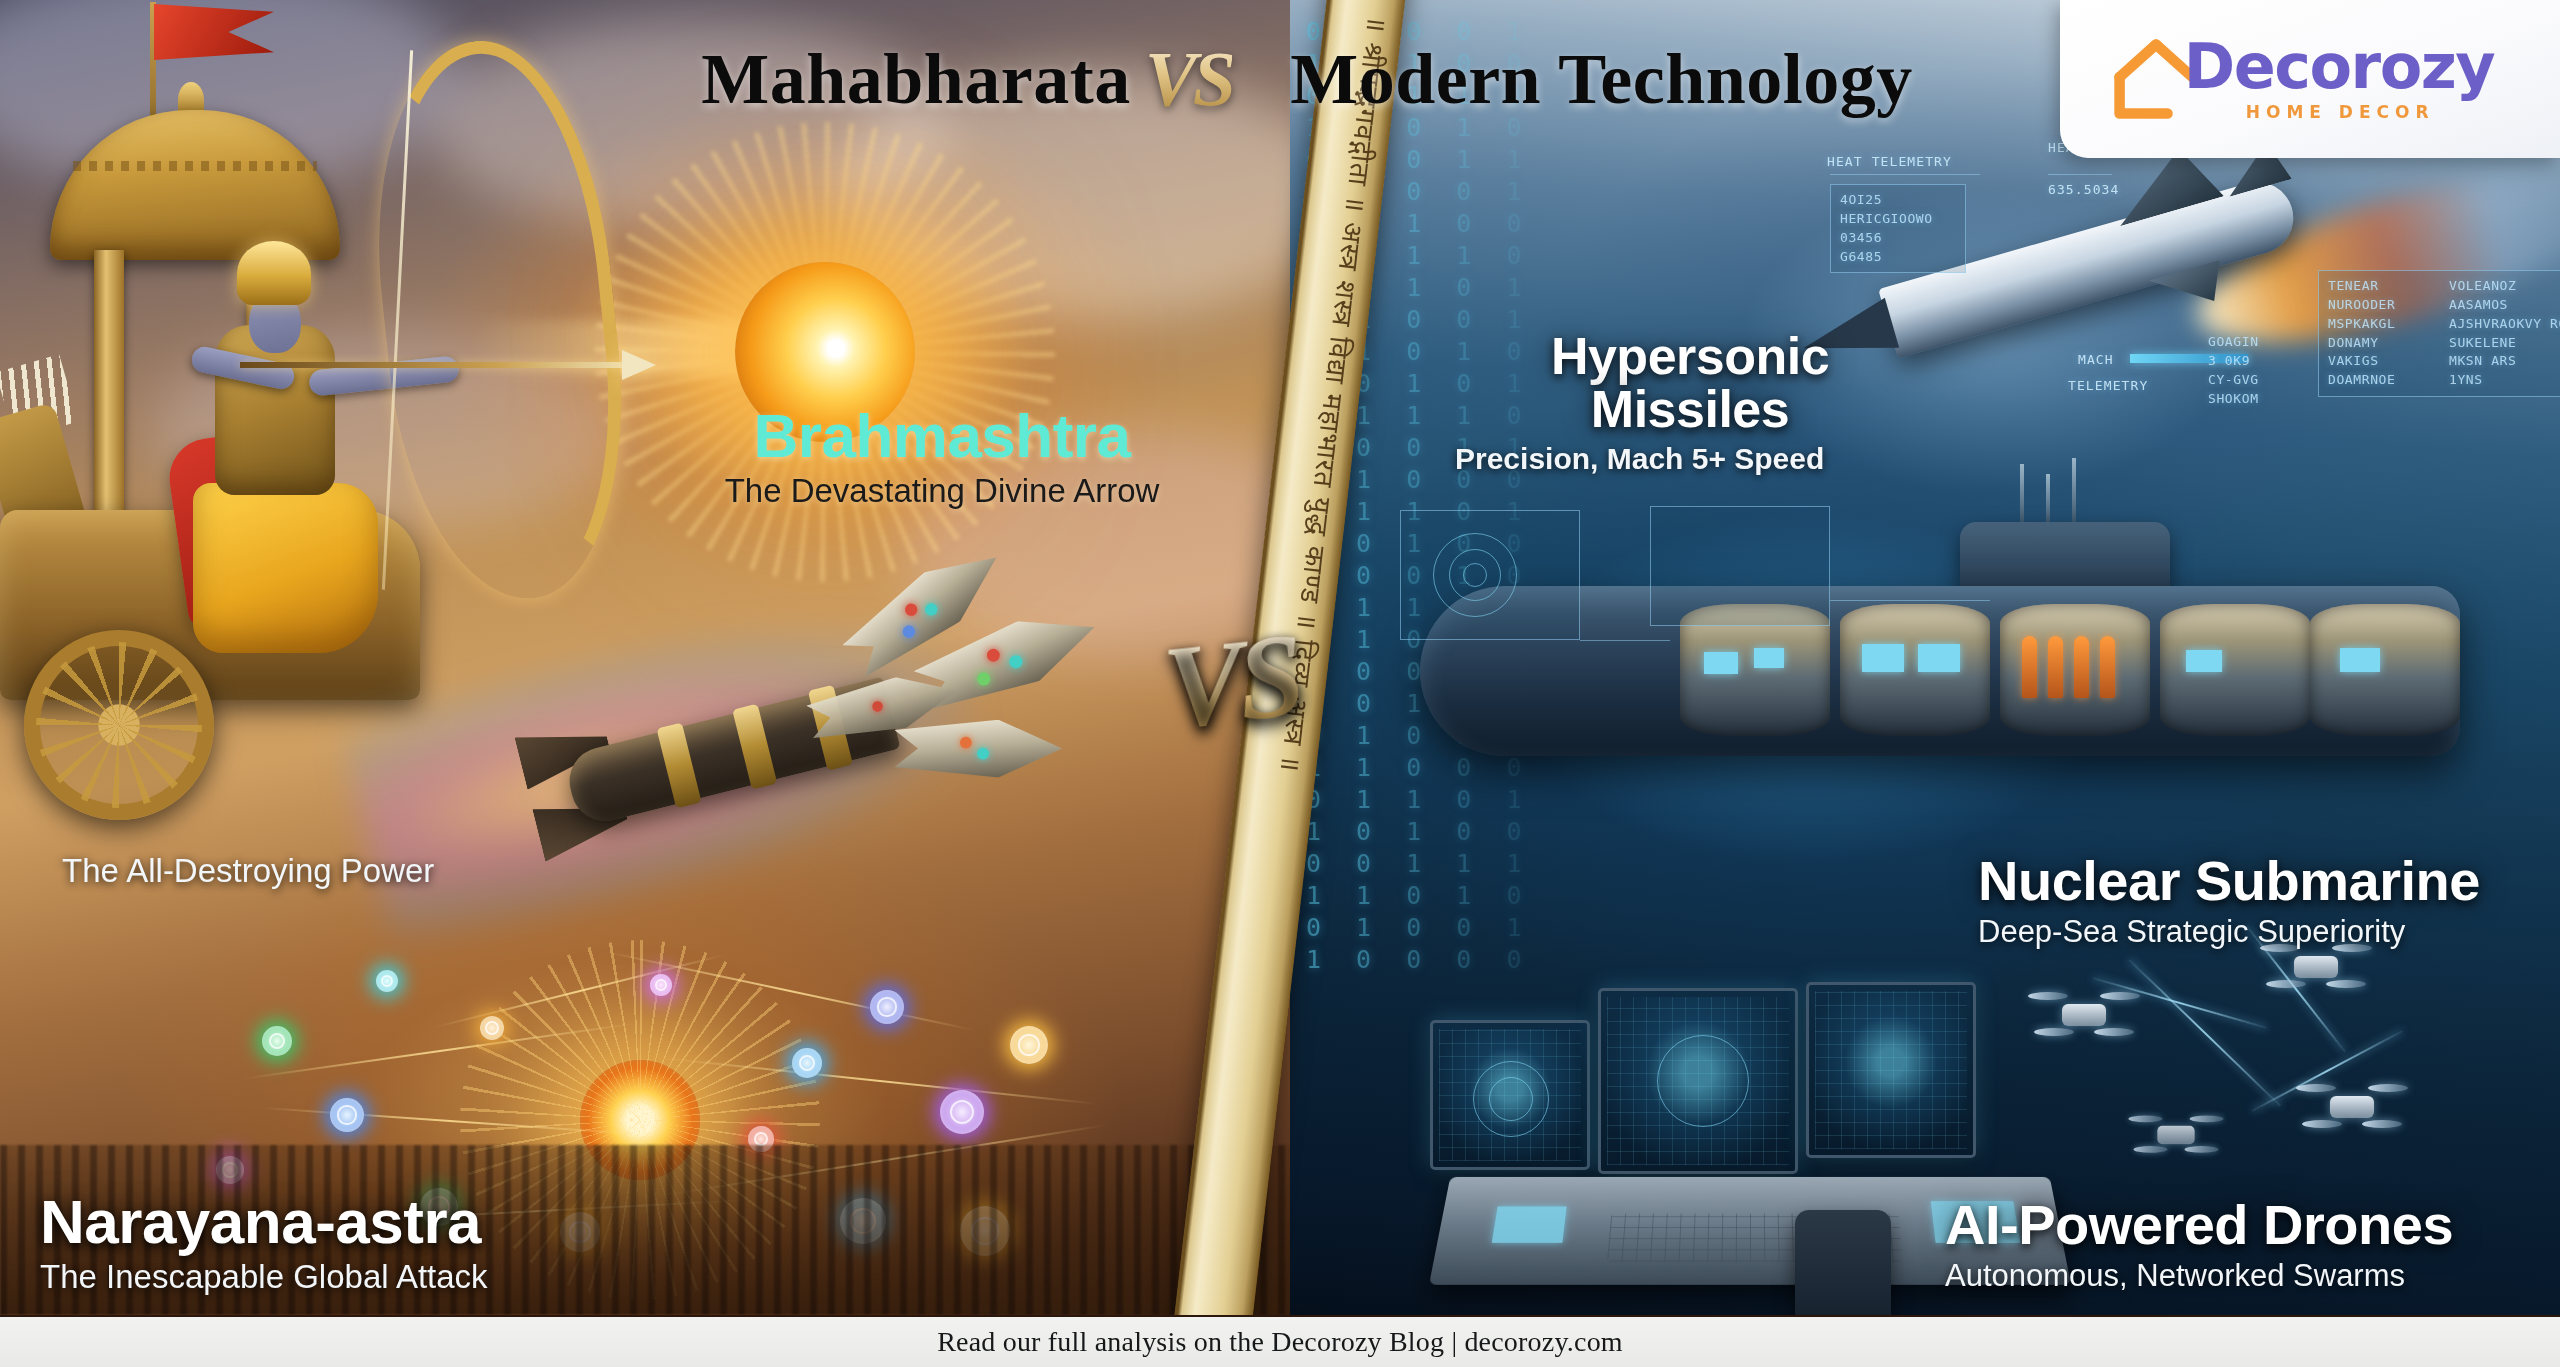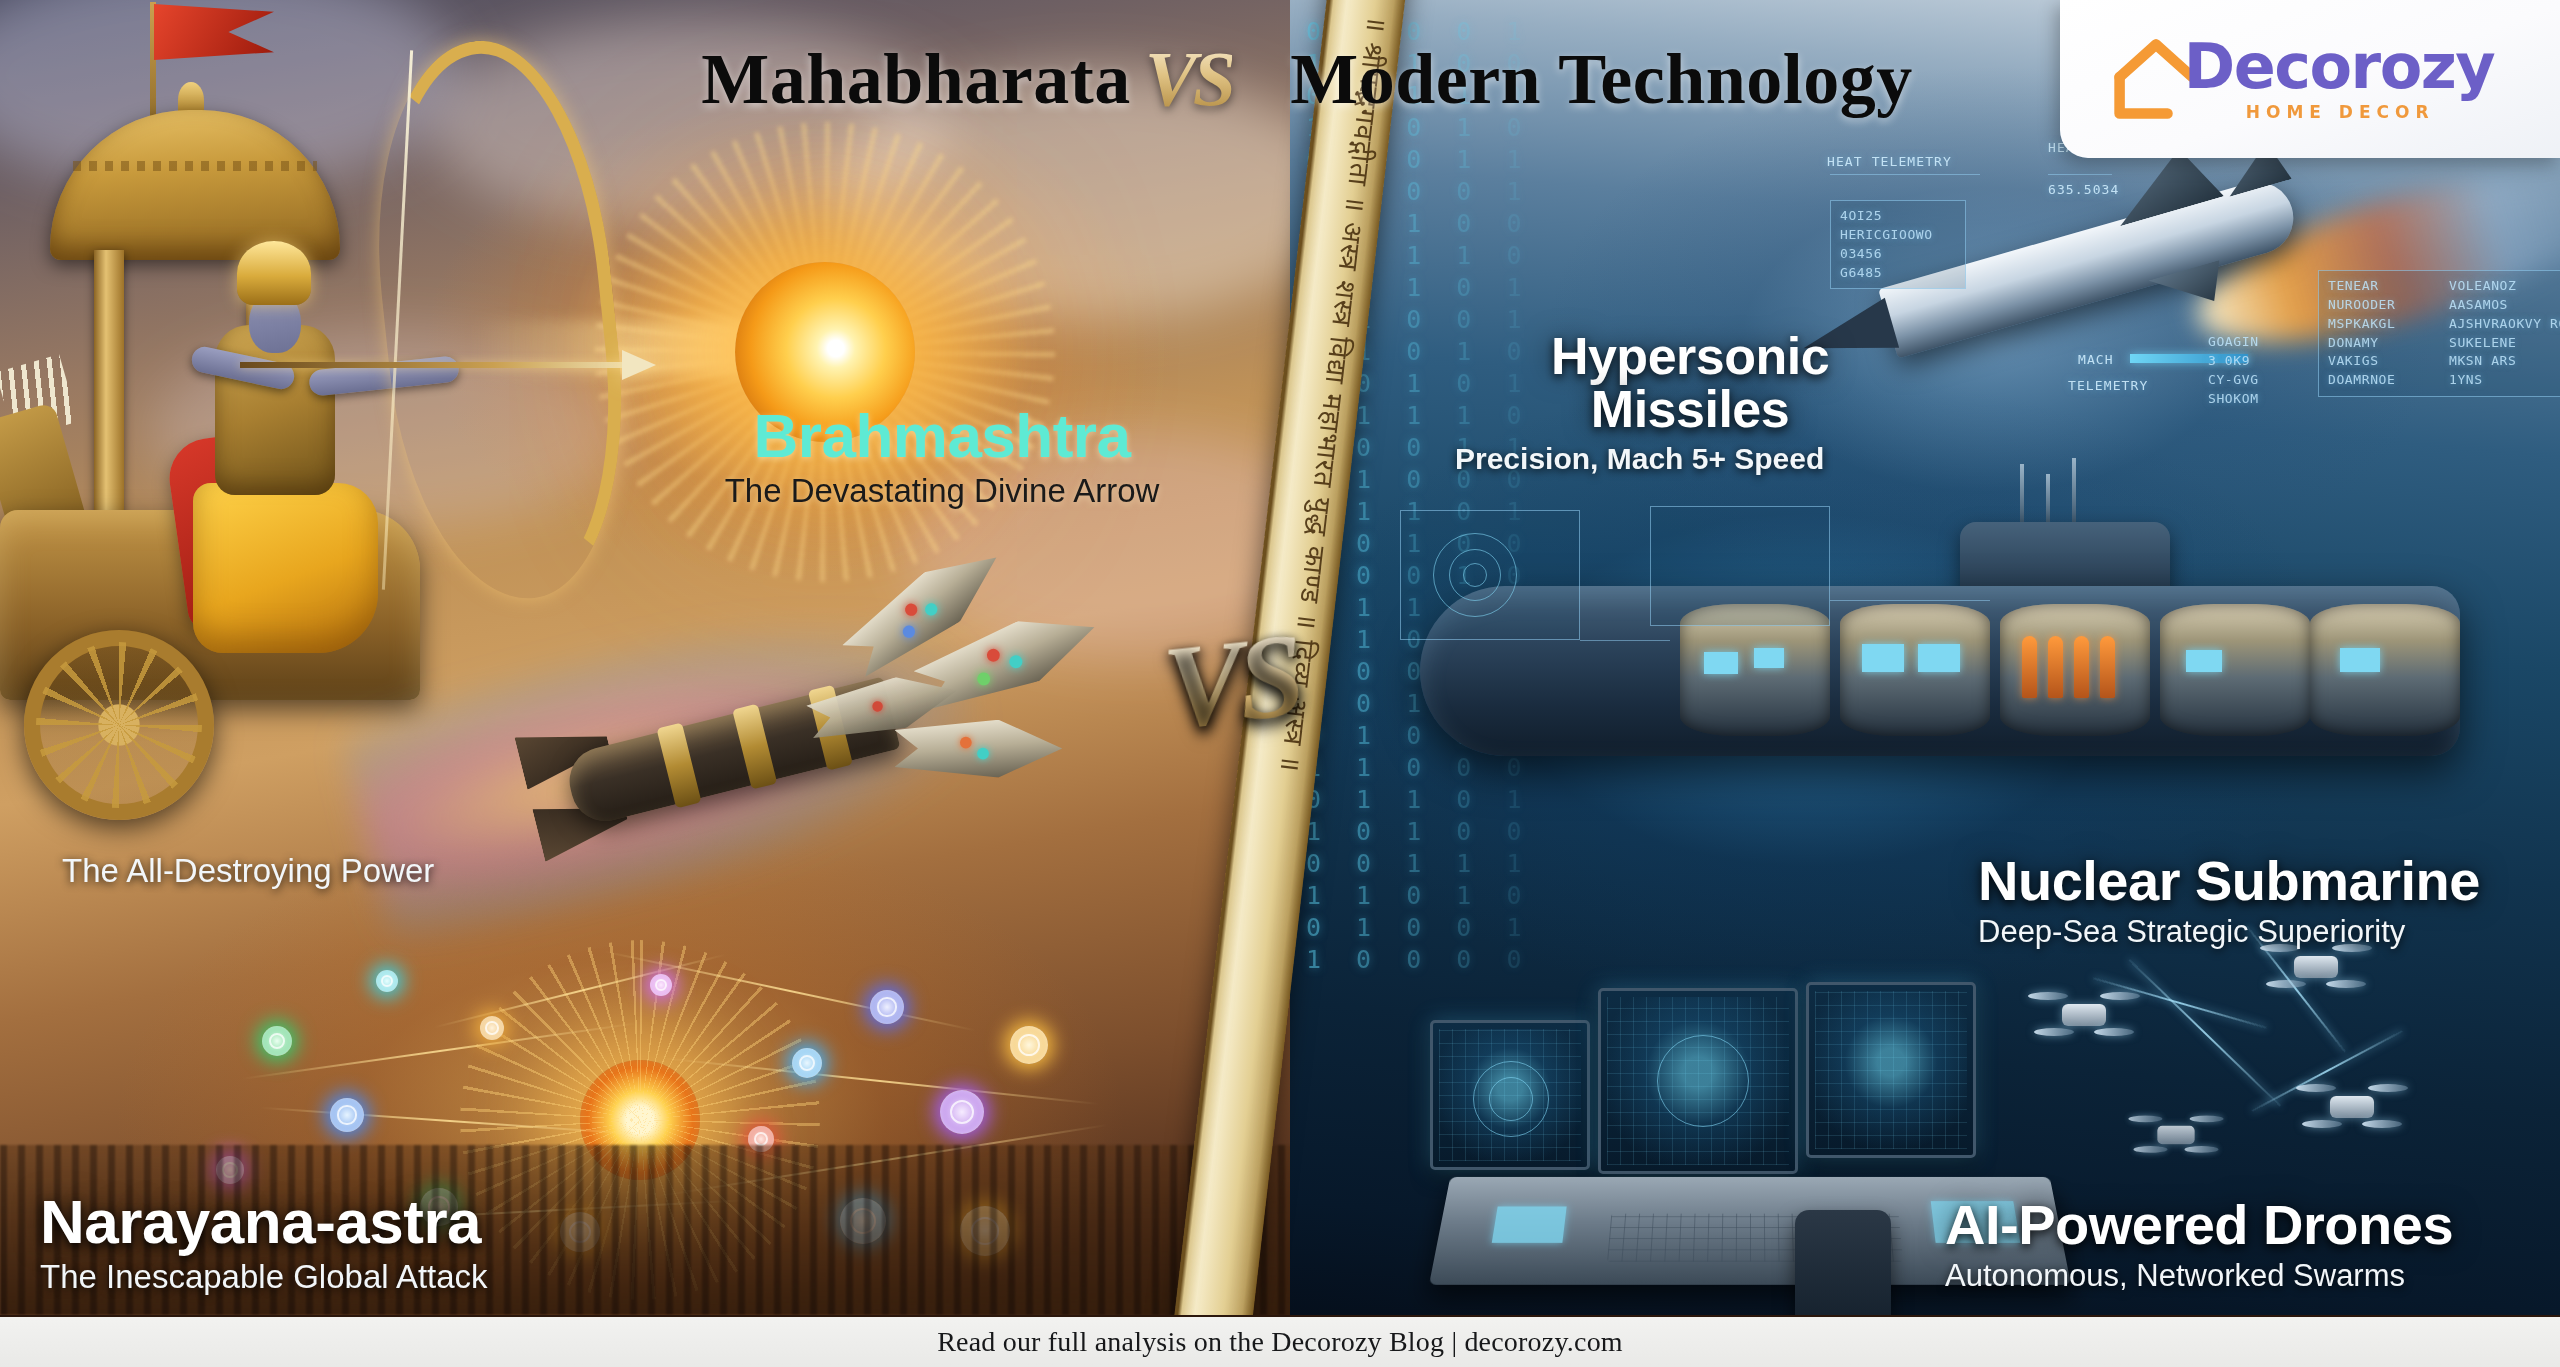--- a/index.html
+++ b/index.html
@@ -677,21 +677,21 @@
       <div class="missile-flame"></div>
       <div class="missile">
         <div class="missile-nose"></div>
         <div class="missile-fin" style="left:250px;top:-52px;width:108px;height:58px;clip-path:polygon(0 100%,72% 0,100% 100%);"></div>
         <div class="missile-fin" style="left:262px;top:66px;width:74px;height:38px;clip-path:polygon(0 0,78% 100%,100% 0);"></div>
         <div class="missile-fin" style="left:356px;top:-34px;width:72px;height:42px;clip-path:polygon(10% 100%,80% 0,100% 100%);"></div>
       </div>
 
       <div class="hud-line" style="left:20px;top:34px;width:150px;"></div>
       <div class="hud-label" style="left:17px;top:14px;">HEAT TELEMETRY</div>
-      <div class="hud-box" style="left:20px;top:60px;width:136px;">4OI25
+      <div class="hud-box" style="left:20px;top:44px;width:136px;">4OI25
 HERICGIOOWO
 03456
 G6485</div>
       <div class="hud-label" style="left:238px;top:0;">HEAT</div>
       <div class="hud-line" style="left:238px;top:34px;width:64px;"></div>
       <div class="hud-label" style="left:238px;top:42px;">635.5034</div>
       <div class="hud-label" style="left:268px;top:212px;">MACH</div>
       <div class="hud-bar" style="left:320px;top:214px;"></div>
       <div class="hud-label" style="left:258px;top:238px;">TELEMETRY</div>
       <div class="hud-box" style="left:388px;top:186px;width:110px;border-color:transparent;background:transparent;">GOAGIN

